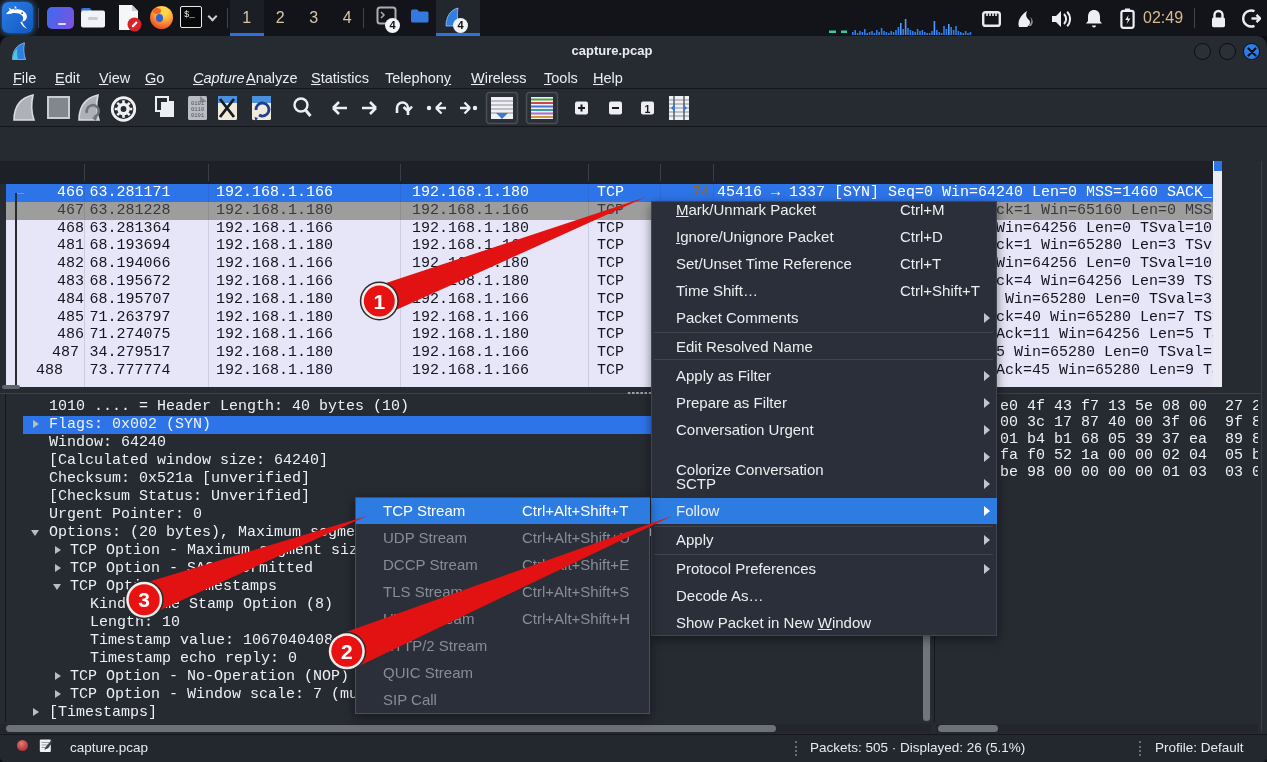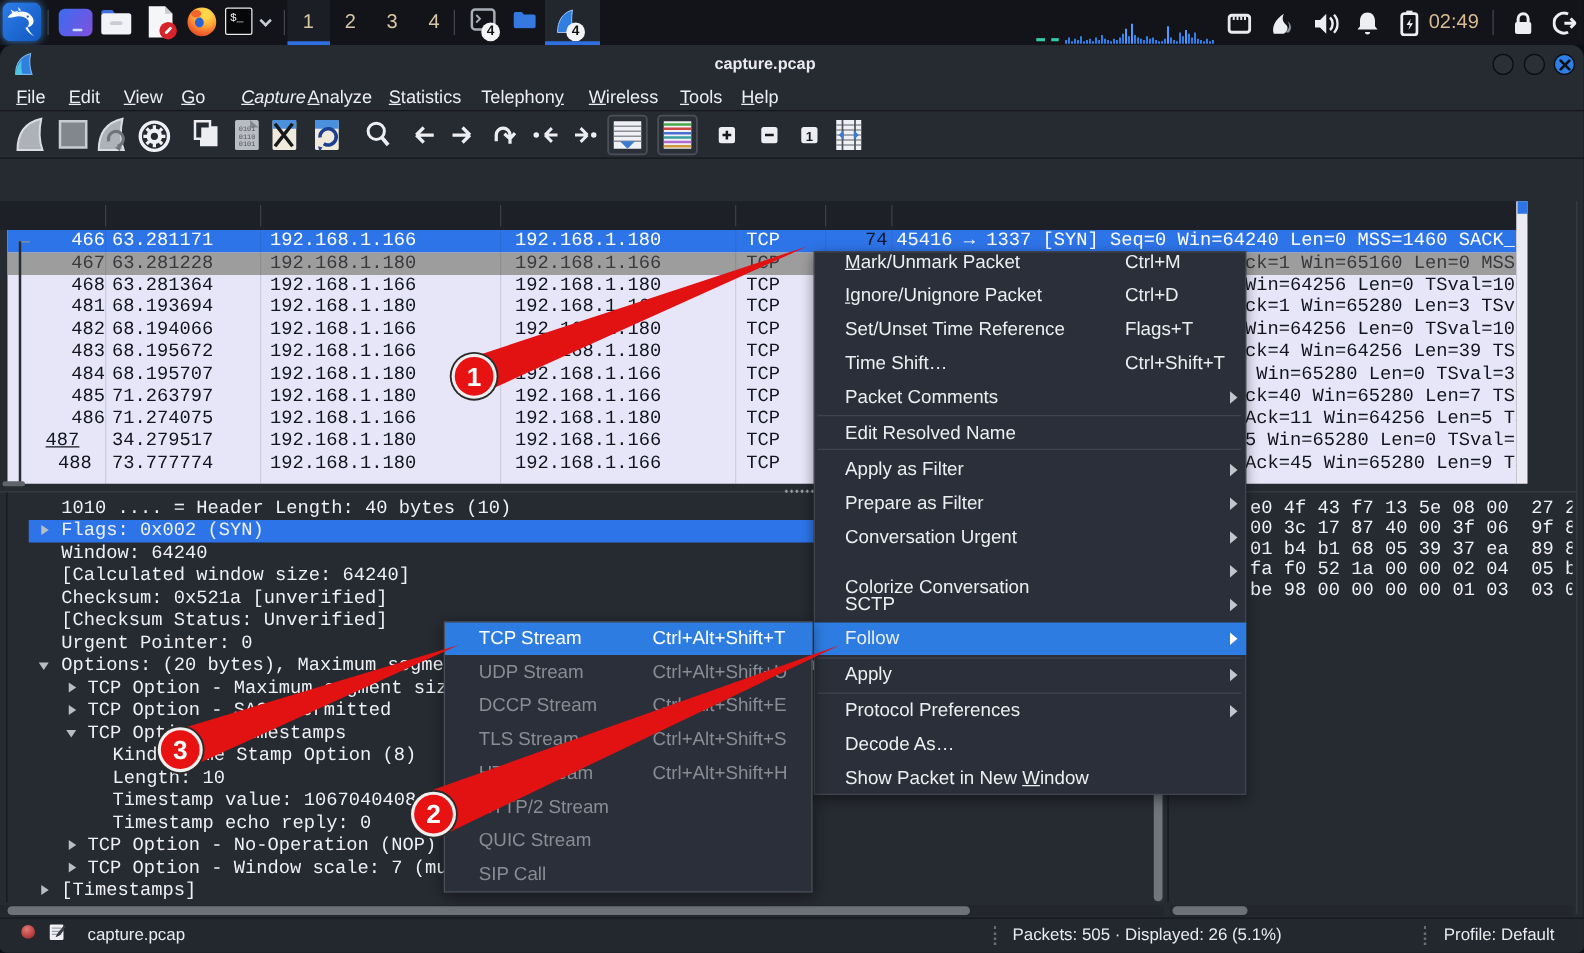--- a/index.html
+++ b/index.html
@@ -312,21 +312,21 @@
       <div class="abs" style="left:707px;top:0;width:1px;height:202.5px;background:rgba(60,60,90,0.14);"></div>
 
       <div class="abs" style="left:9px;top:8.8px;width:9px;height:1.6px;background:#8e9196;"></div>
       <div class="abs" style="left:9px;top:8.8px;width:1.6px;height:193px;background:#272c33;"></div>
       <div id="plbody">
       <div class="prow abs" style="top:0.0px;left:30px;width:48px;text-align:right;color:#ffffff;">466</div>
       <div class="prow abs" style="top:0.0px;left:83.5px;color:#ffffff;">63.281171</div>
       <div class="prow abs" style="top:0.0px;left:210px;color:#ffffff;">192.168.1.166</div>
       <div class="prow abs" style="top:0.0px;left:406px;color:#ffffff;">192.168.1.180</div>
       <div class="prow abs" style="top:0.0px;left:591px;color:#ffffff;">TCP</div>
-      <div class="prow abs" style="top:0.0px;left:654px;width:50px;text-align:right;color:#0f172a;">74</div>
+      <div class="prow abs" style="top:0.0px;left:654px;width:50px;text-align:right;color:#a16207;">74</div>
       <div class="prow abs" style="top:0.0px;left:711px;color:#ffffff;">45416 → 1337 [SYN] Seq=0 Win=64240 Len=0 MSS=1460 SACK_PERM=1</div>
       <div class="prow abs" style="top:17.8px;left:30px;width:48px;text-align:right;color:#3a3a3e;">467</div>
       <div class="prow abs" style="top:17.8px;left:83.5px;color:#3a3a3e;">63.281228</div>
       <div class="prow abs" style="top:17.8px;left:210px;color:#3a3a3e;">192.168.1.180</div>
       <div class="prow abs" style="top:17.8px;left:406px;color:#3a3a3e;">192.168.1.166</div>
       <div class="prow abs" style="top:17.8px;left:591px;color:#3a3a3e;">TCP</div>
       <div class="prow abs" style="top:17.8px;left:711px;color:#3a3a3e;">1337 → 45416 [SYN, ACK] Seq=0 Ack=1 Win=65160 Len=0 MSS=1460 SA</div>
       <div class="prow abs" style="top:35.6px;left:30px;width:48px;text-align:right;color:#13151e;">468</div>
       <div class="prow abs" style="top:35.6px;left:83.5px;color:#13151e;">63.281364</div>
       <div class="prow abs" style="top:35.6px;left:210px;color:#13151e;">192.168.1.166</div>
@@ -362,27 +362,27 @@
       <div class="prow abs" style="top:124.5px;left:210px;color:#13151e;">192.168.1.180</div>
       <div class="prow abs" style="top:124.5px;left:406px;color:#13151e;">192.168.1.166</div>
       <div class="prow abs" style="top:124.5px;left:591px;color:#13151e;">TCP</div>
       <div class="prow abs" style="top:124.5px;left:711px;color:#13151e;">1337 → 45416 [PSH, ACK] Seq=4 Ack=40 Win=65280 Len=7 TSval=3254</div>
       <div class="prow abs" style="top:142.2px;left:30px;width:48px;text-align:right;color:#13151e;">486</div>
       <div class="prow abs" style="top:142.2px;left:83.5px;color:#13151e;">71.274075</div>
       <div class="prow abs" style="top:142.2px;left:210px;color:#13151e;">192.168.1.166</div>
       <div class="prow abs" style="top:142.2px;left:406px;color:#13151e;">192.168.1.180</div>
       <div class="prow abs" style="top:142.2px;left:591px;color:#13151e;">TCP</div>
       <div class="prow abs" style="top:142.2px;left:711px;color:#13151e;">45416 → 1337 [PSH, ACK] Seq=40 Ack=11 Win=64256 Len=5 TSval=106</div>
-      <div class="prow abs" style="top:160.0px;left:20px;width:48px;text-align:center;color:#13151e;text-decoration:underline;">487</div>
+      <div class="prow abs" style="top:160.0px;left:46px;width:48px;text-align:left;color:#13151e;">487</div>
       <div class="prow abs" style="top:160.0px;left:83.5px;color:#13151e;">34.279517</div>
       <div class="prow abs" style="top:160.0px;left:210px;color:#13151e;">192.168.1.180</div>
       <div class="prow abs" style="top:160.0px;left:406px;color:#13151e;">192.168.1.166</div>
       <div class="prow abs" style="top:160.0px;left:591px;color:#13151e;">TCP</div>
       <div class="prow abs" style="top:160.0px;left:711px;color:#13151e;">1337 → 45416 [ACK] Seq=40 Ack=45 Win=65280 Len=0 TSval=32542638</div>
-      <div class="prow abs" style="top:177.8px;left:30px;width:48px;text-align:center;color:#13151e;">488</div>
+      <div class="prow abs" style="top:177.8px;left:30px;width:48px;text-align:left;color:#13151e;">488</div>
       <div class="prow abs" style="top:177.8px;left:83.5px;color:#13151e;">73.777774</div>
       <div class="prow abs" style="top:177.8px;left:210px;color:#13151e;">192.168.1.180</div>
       <div class="prow abs" style="top:177.8px;left:406px;color:#13151e;">192.168.1.166</div>
       <div class="prow abs" style="top:177.8px;left:591px;color:#13151e;">TCP</div>
       <div class="prow abs" style="top:177.8px;left:711px;color:#13151e;">1337 → 45416 [PSH, ACK] Seq=40 Ack=45 Win=65280 Len=9 TSval=325</div>
       </div>
     </div>
 
     <div class="abs" style="left:1213px;top:0;width:9px;height:225.5px;background:#eceaf4;"></div>
     <div class="abs" style="left:1213.5px;top:0;width:8px;height:9.5px;background:#2e74e9;"></div>
@@ -460,21 +460,21 @@
     <div class="abs" style="left:1155px;top:5px;">Profile: Default</div>
   </div>
   <div id="ctxmenu" class="abs">
     <div class="abs" style="left:650.5px;top:201px;width:346px;height:435px;background:#2b2f39;border:1px solid #41454e;box-shadow:0 3px 10px rgba(0,0,0,0.45);"></div>
     <div class="abs" style="left:650.5px;top:498px;width:346px;height:25.5px;background:#2d7ce2;"></div>
     <div class="mrow abs sans" style="left:676px;top:195.8px;"><u>M</u>ark/Unmark Packet</div>
     <div class="mrow abs sans" style="left:900px;top:195.8px;">Ctrl+M</div>
     <div class="mrow abs sans" style="left:676px;top:222.9px;"><u>I</u>gnore/Unignore Packet</div>
     <div class="mrow abs sans" style="left:900px;top:222.9px;">Ctrl+D</div>
     <div class="mrow abs sans" style="left:676px;top:250.0px;">Set/Unset Time Reference</div>
-    <div class="mrow abs sans" style="left:900px;top:250.0px;">Flags+T</div>
+    <div class="mrow abs sans" style="left:900px;top:250.0px;">Ctrl+T</div>
     <div class="mrow abs sans" style="left:676px;top:277.0px;">Time Shift…</div>
     <div class="mrow abs sans" style="left:900px;top:277.0px;">Ctrl+Shift+T</div>
     <div class="mrow abs sans" style="left:676px;top:304.0px;">Packet Comments</div>
     <div class="abs" style="left:984px;top:312.5px;width:0;height:0;border-left:6px solid #c2c6cc;border-top:5px solid transparent;border-bottom:5px solid transparent;"></div>
     <div class="abs" style="left:654px;top:331.7px;width:339px;height:1px;background:#3f444d;"></div>
     <div class="mrow abs sans" style="left:676px;top:332.9px;">Edit Resolved Name</div>
     <div class="abs" style="left:654px;top:359.4px;width:339px;height:1px;background:#3f444d;"></div>
     <div class="mrow abs sans" style="left:676px;top:362.0px;">Apply as Filter</div>
     <div class="abs" style="left:984px;top:370.5px;width:0;height:0;border-left:6px solid #c2c6cc;border-top:5px solid transparent;border-bottom:5px solid transparent;"></div>
     <div class="mrow abs sans" style="left:676px;top:389.0px;">Prepare as Filter</div>

